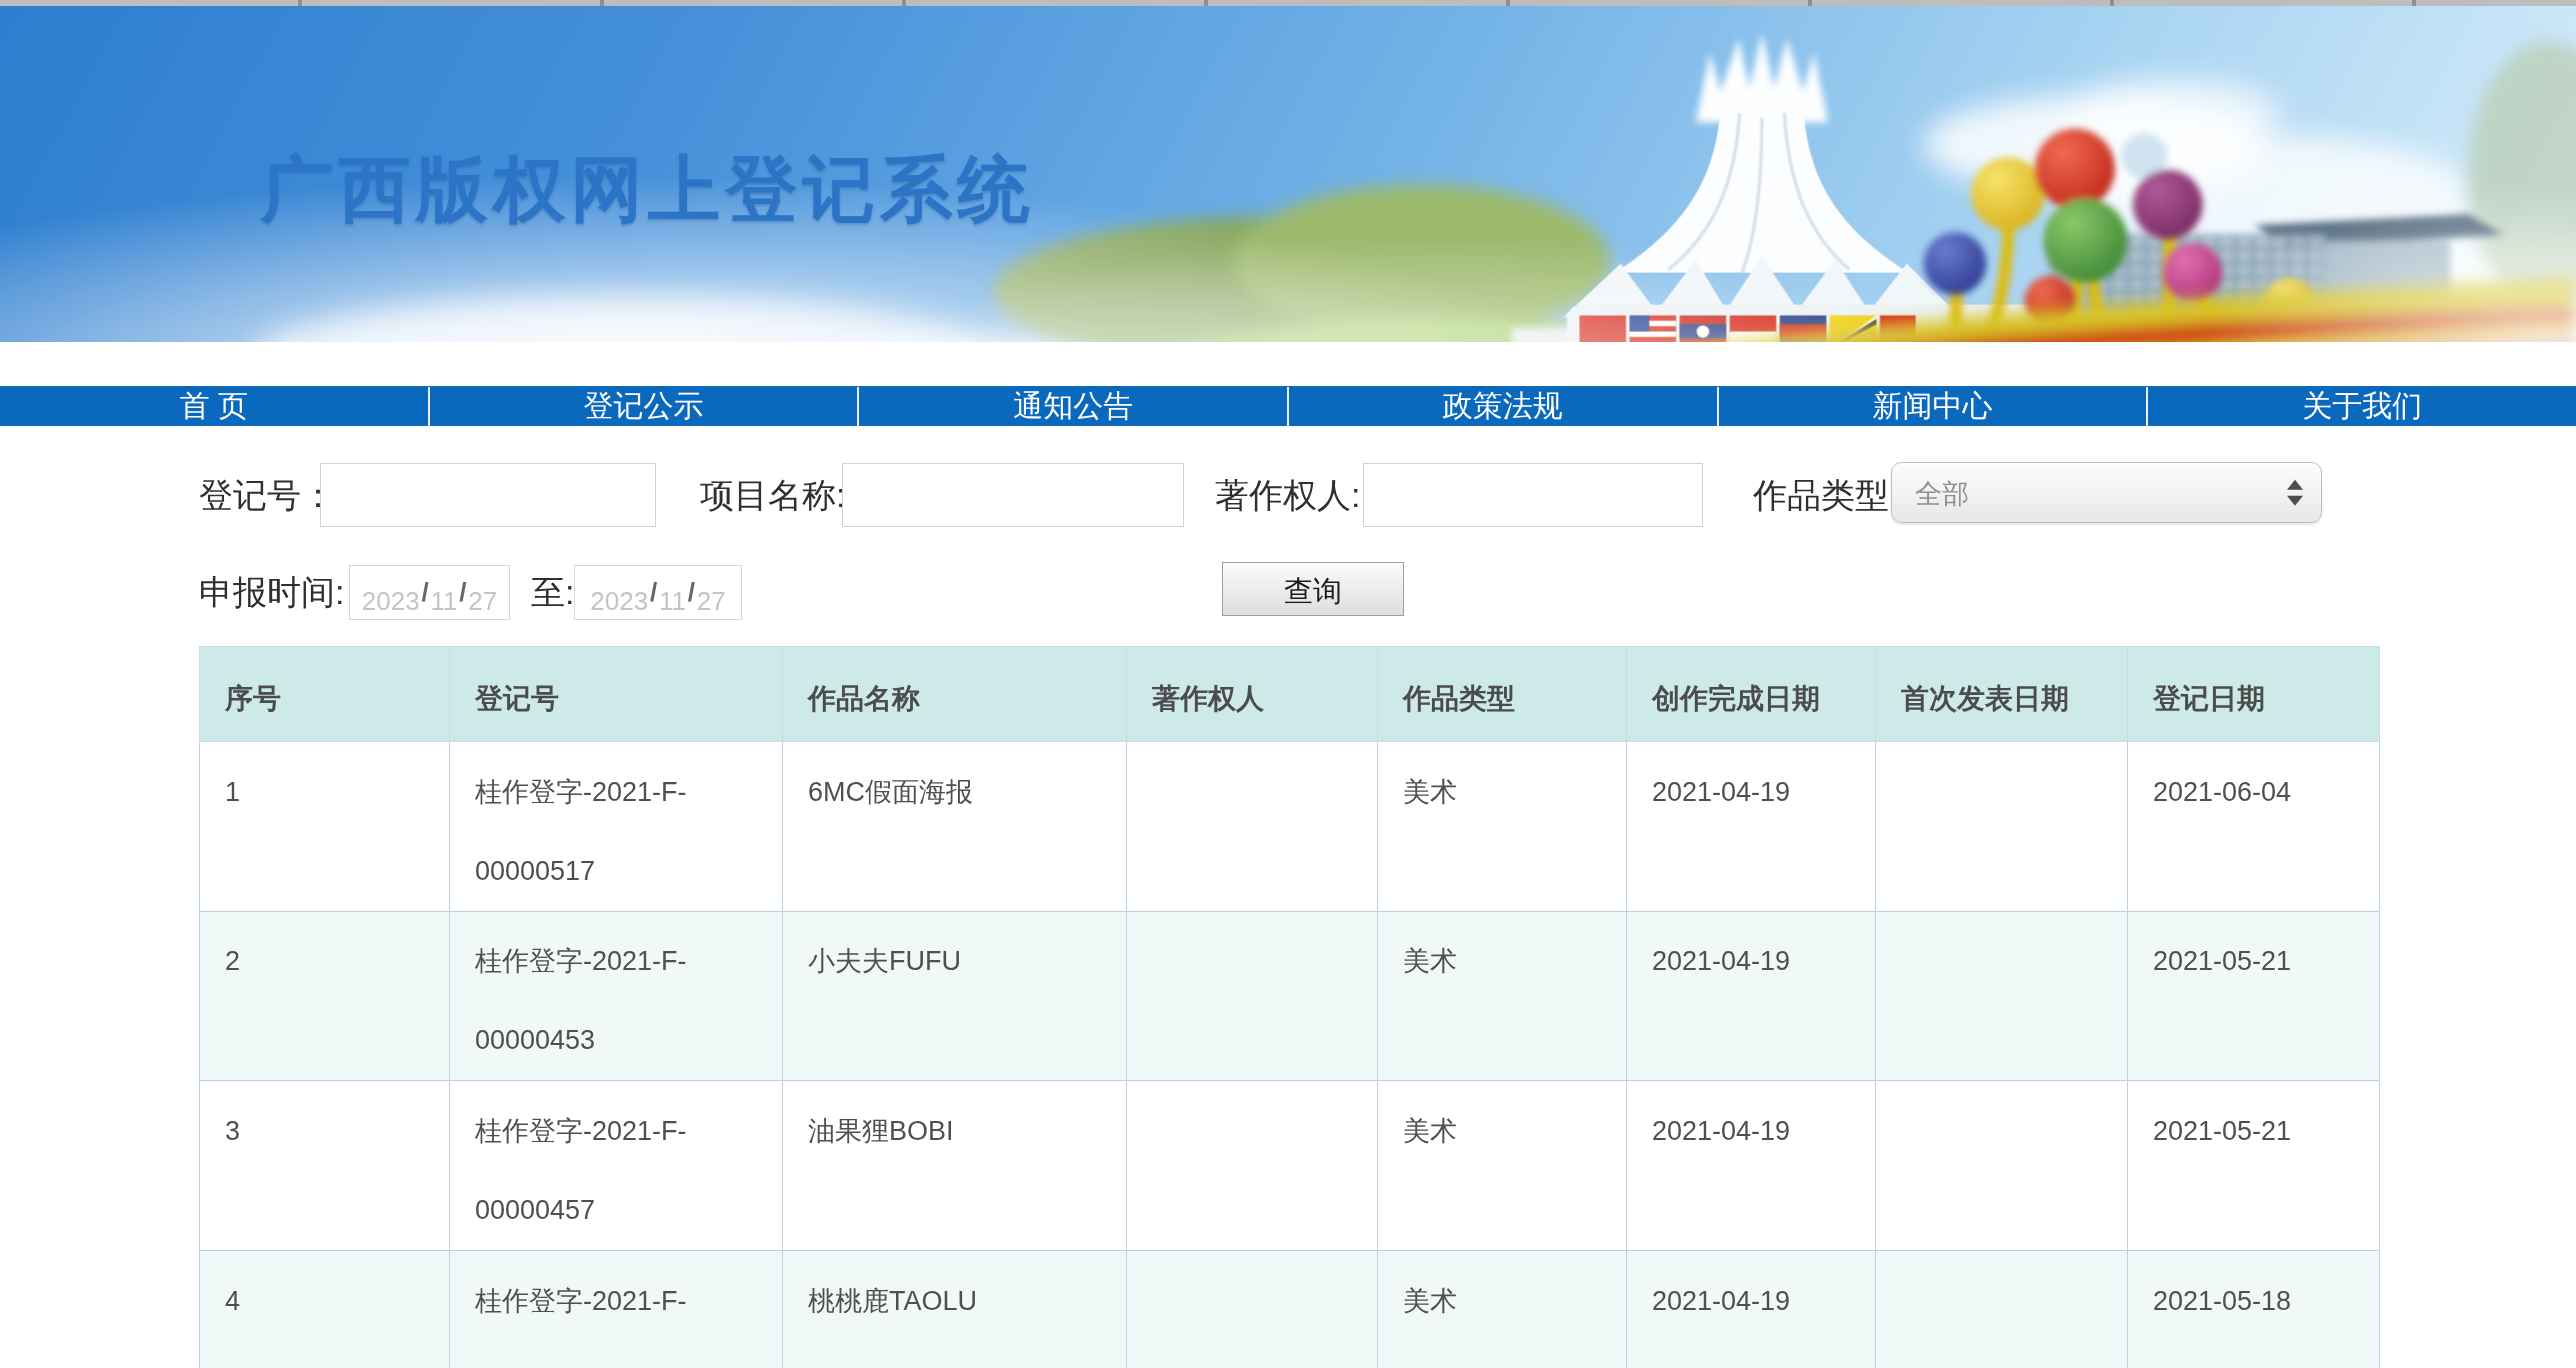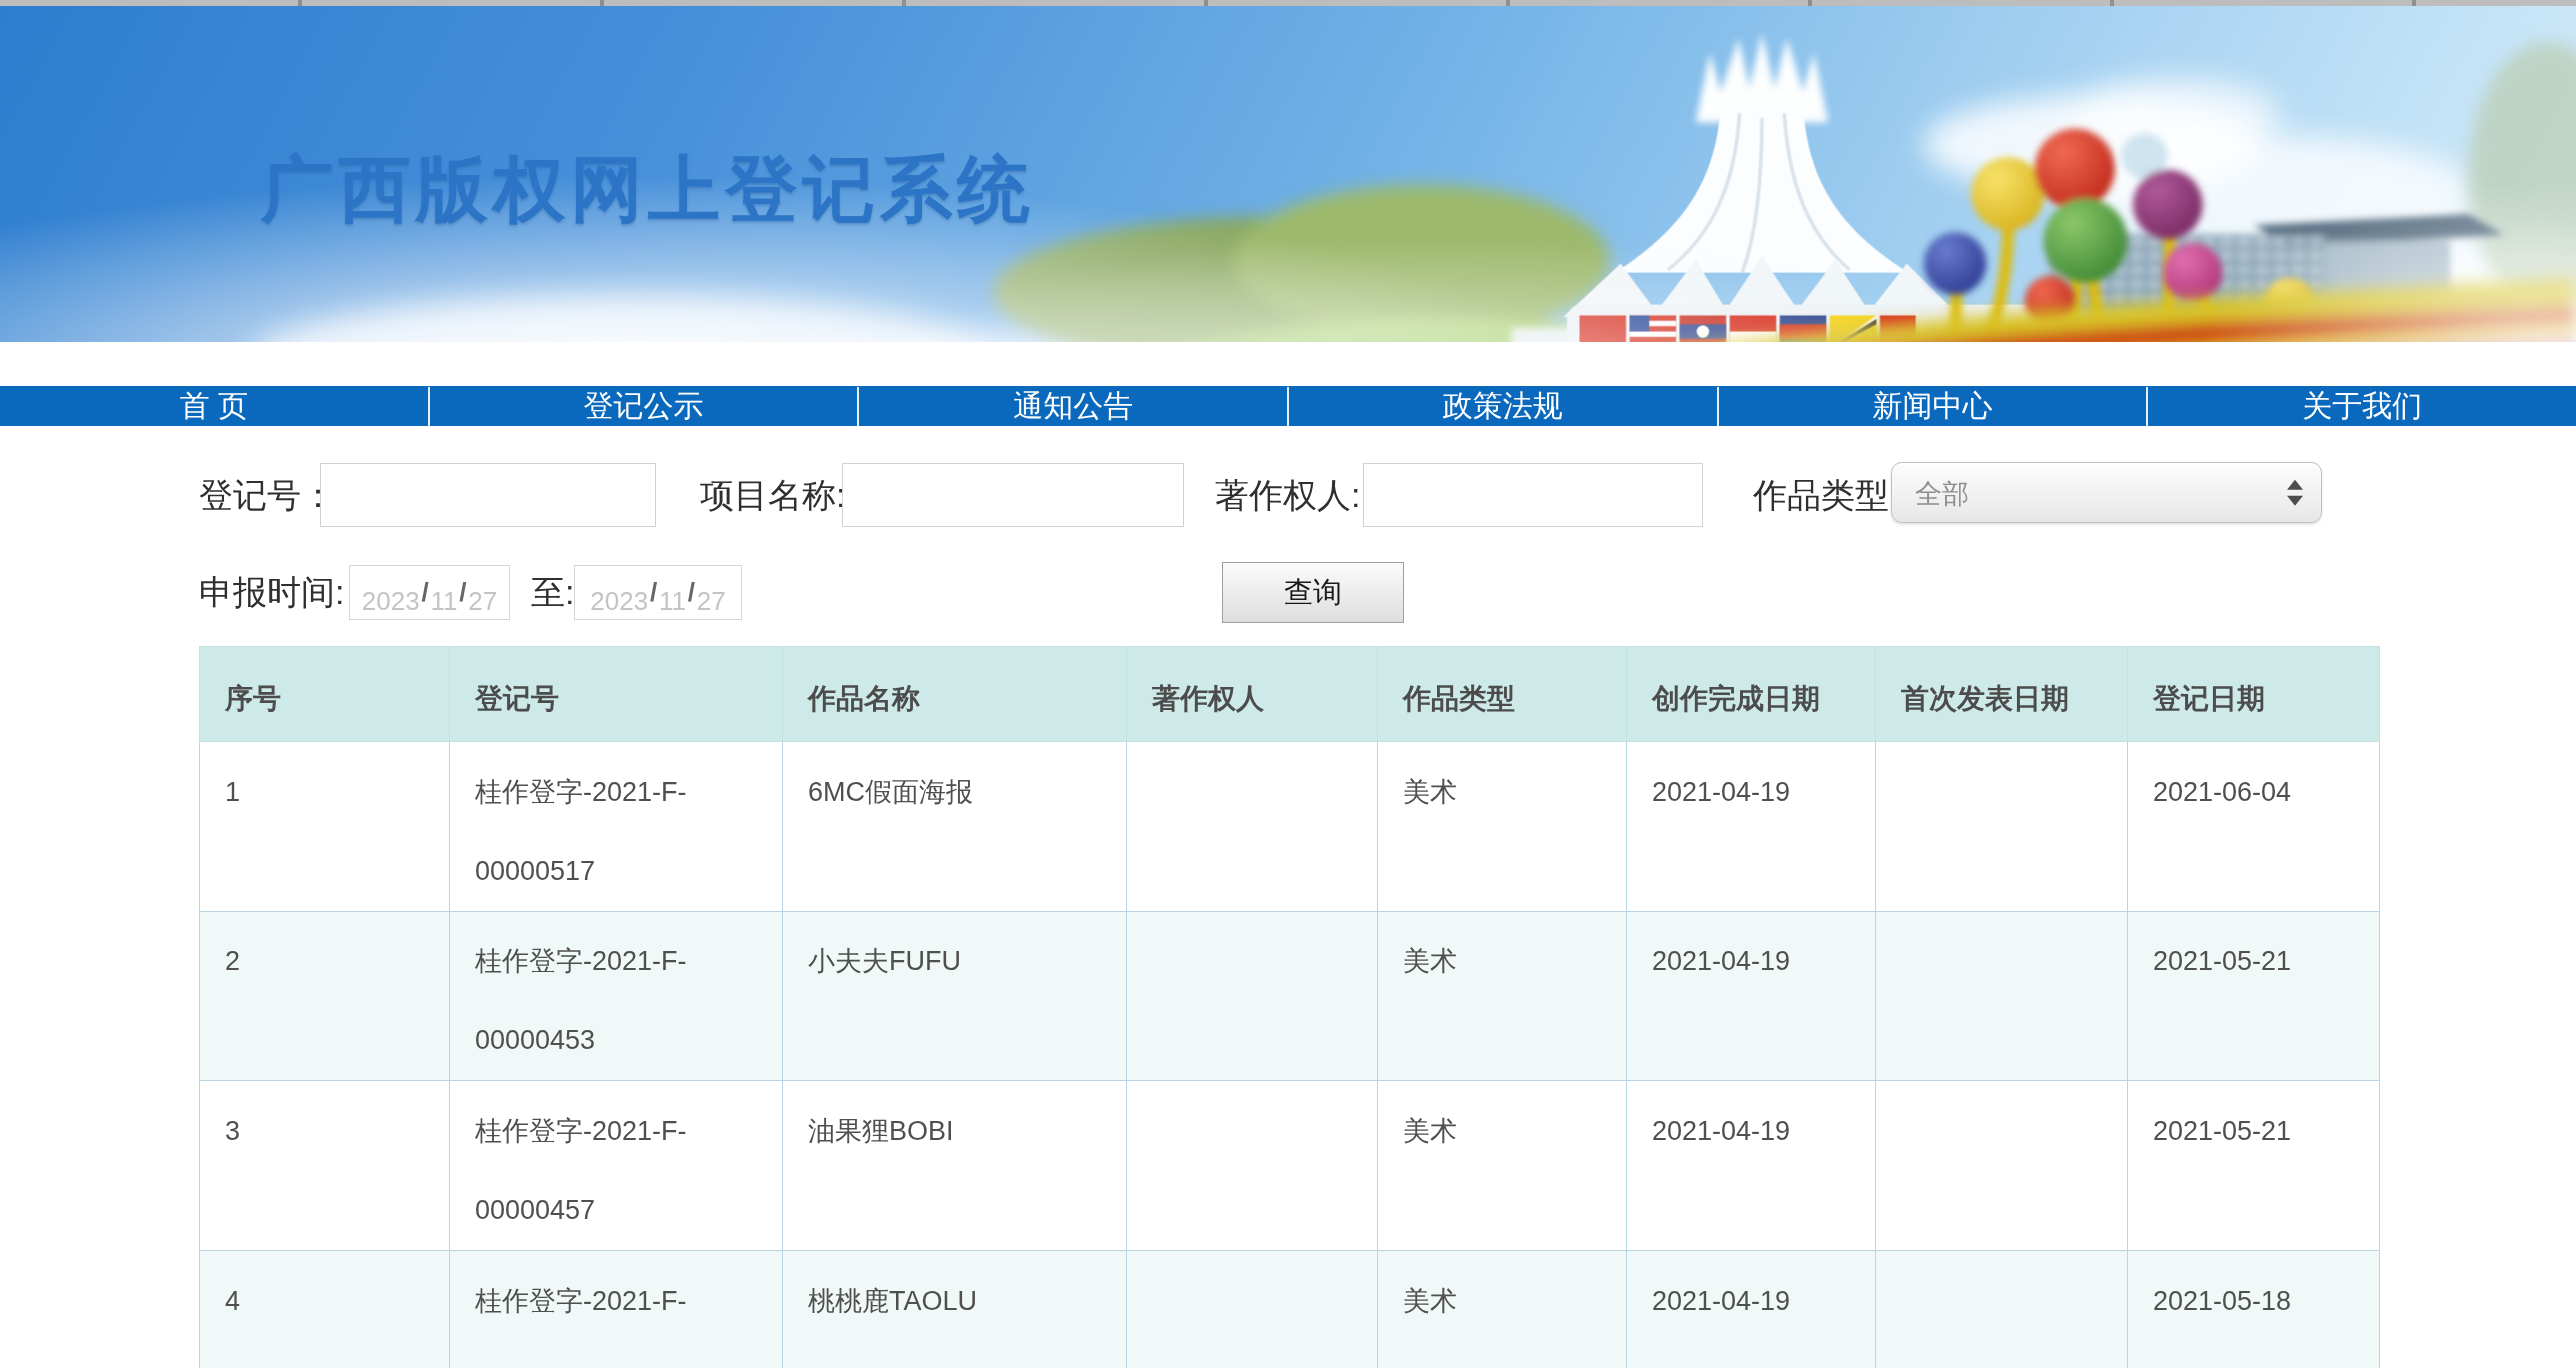--- a/index.html
+++ b/index.html
@@ -36,21 +36,21 @@
   .select { position: absolute; height: 61px; border: 1.8px solid #bdbdbd; border-radius: 10.7px;
     background: linear-gradient(#fdfdfd, #e7e7e7); box-shadow: inset 0 1.8px 1.8px rgba(255,255,255,0.9), 0 1.8px 2.7px rgba(0,0,0,0.10);
     font-size: 27px; color: #8f8f8f; line-height: 63px; padding-left: 23px; cursor: pointer; }
   .spinner { position: absolute; right: 18px; top: 50%; transform: translateY(-50%); display: flex; flex-direction: column; gap: 6.3px; }
   .tri-up { width: 0; height: 0; border-left: 8px solid transparent; border-right: 8px solid transparent; border-bottom: 10.7px solid #4d4d4d; }
   .tri-down { width: 0; height: 0; border-left: 8px solid transparent; border-right: 8px solid transparent; border-top: 10.7px solid #4d4d4d; }
   .date-input { position: absolute; height: 55px; background: #fff; border: 1.8px solid #d6d6d6;
     display: flex; align-items: center; justify-content: center; font-size: 26px; }
   .date-num { color: #c4c4c4; margin-top: 18px; }
   .date-slash { color: #666; font-weight: bold; margin: 0 1.8px; }
-  .search-btn { position: absolute; left: 1222px; top: 562px; width: 182px; height: 61px;
+  .search-btn { position: absolute; left: 1222px; top: 562px; width: 182px; height: 54px;
     border: 1.8px solid #9f9f9f; background: linear-gradient(#fbfbfb, #dedede);
     font-size: 29px; color: #1a1a1a; text-align: center; line-height: 57px; cursor: pointer;
     font-family: "Liberation Sans", "DejaVu Sans", sans-serif; }
 
   
   .results { position: absolute; left: 199px; top: 646px; width: 2181px; border-collapse: collapse; table-layout: fixed; }
   .results th { background: #cde9e8; height: 95px; text-align: left; vertical-align: bottom;
     padding: 0 0 23px 25px; font-size: 28px; font-weight: bold; color: #4c4c4c; border: 1.8px solid #c3e1e0; }
   .results td { height: 156px; vertical-align: top; padding: 10.7px 21.5px 0 25px;
     font-size: 27px; color: #4f4f4f; line-height: 79px; border: 1.8px solid #b9d3e7; background: #fff;

